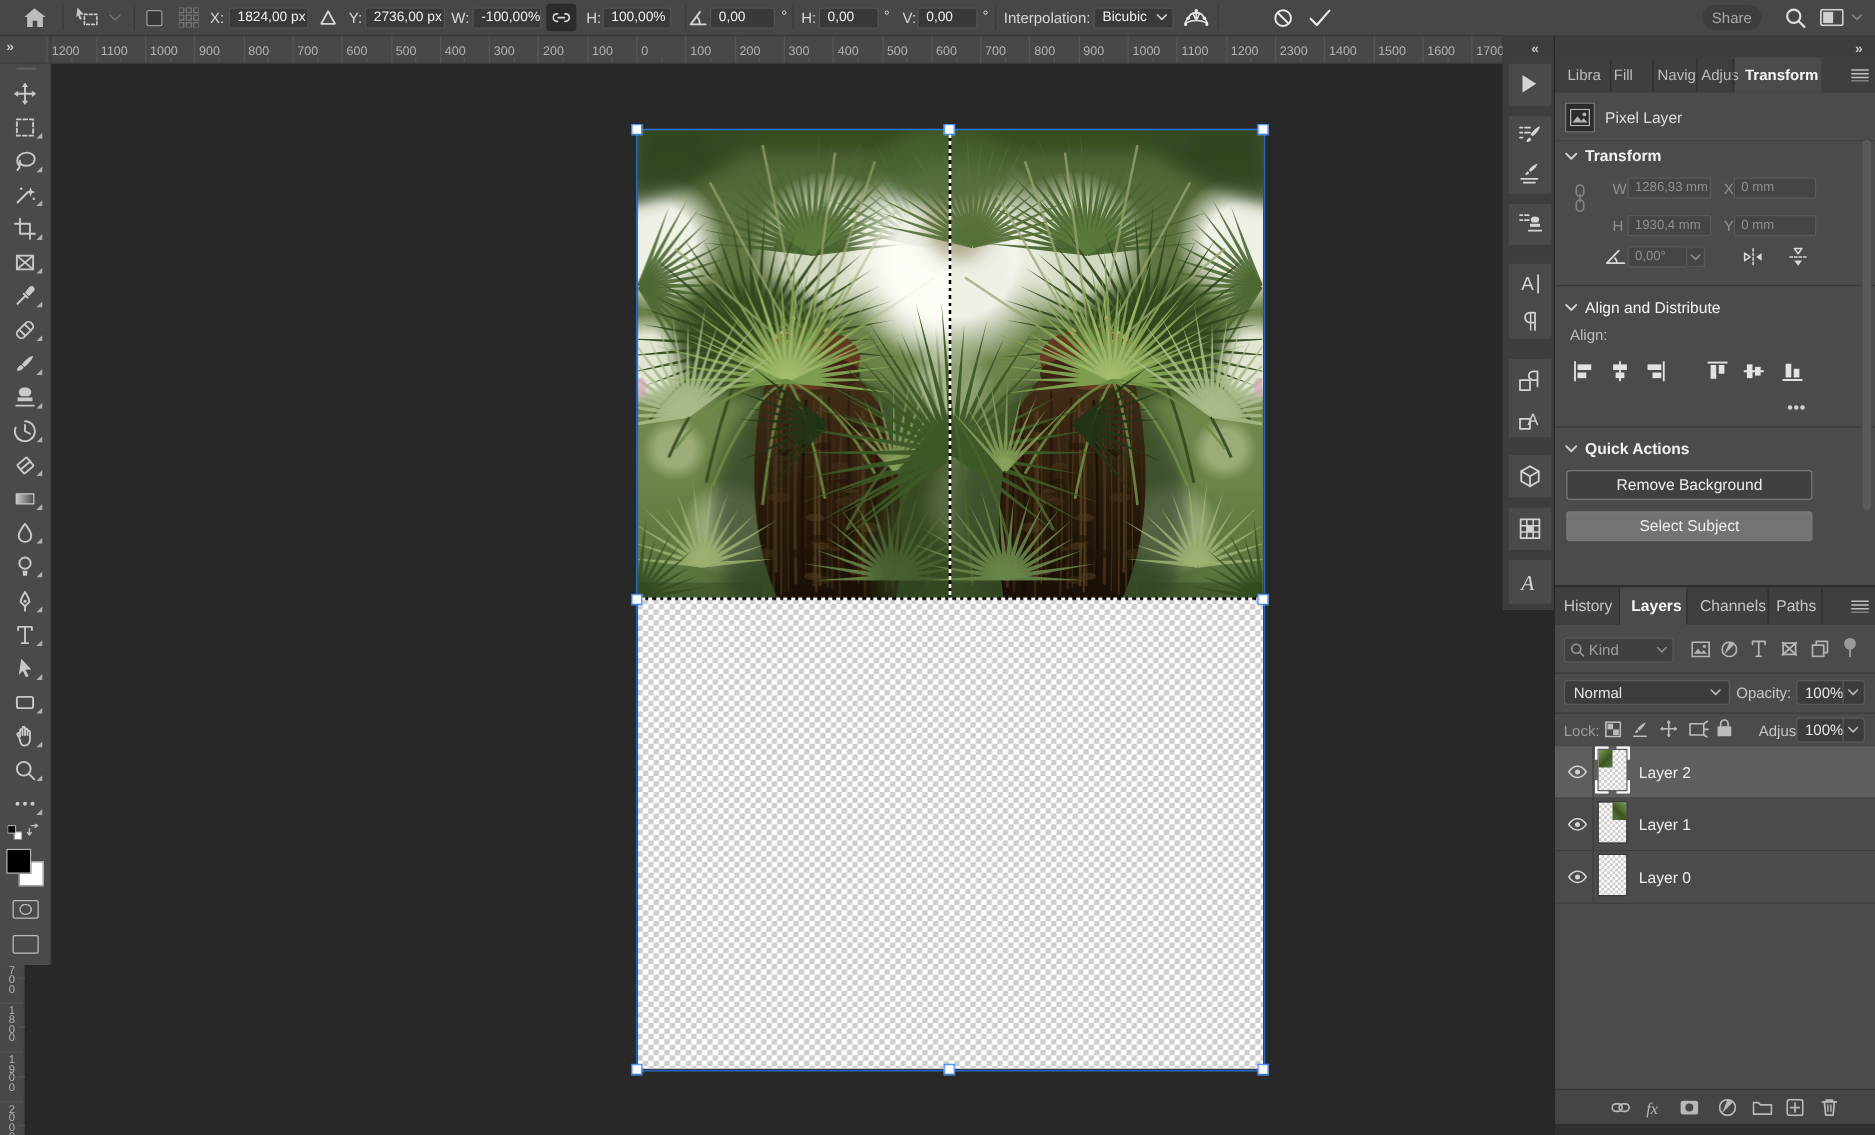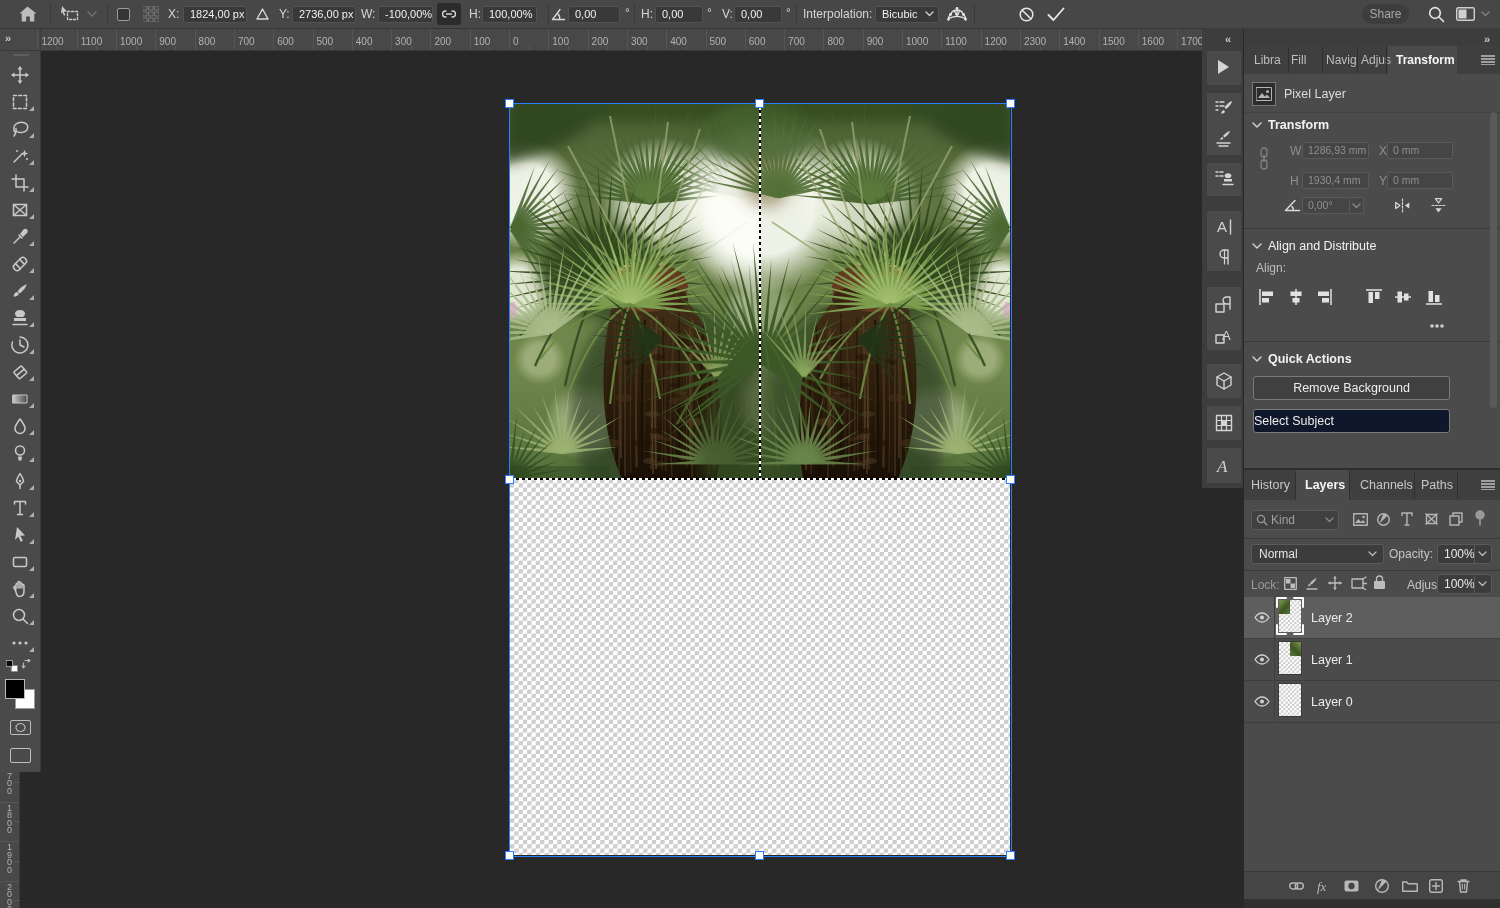--- a/index.html
+++ b/index.html
@@ -1038,21 +1038,21 @@
       <circle cx="2" cy="2" r="1.8" fill="#d0d0d0"></circle>
       <circle cx="7" cy="2" r="1.8" fill="#d0d0d0"></circle>
       <circle cx="12" cy="2" r="1.8" fill="#d0d0d0"></circle>
     </svg>
     <div style="position:absolute;left:1244px;top:341px;width:256px;height:1px;background:#3a3a3a"></div>
     <svg style="position:absolute;left:1252px;top:355px" width="10" height="8" viewBox="0 0 10 8" fill="none" stroke-linecap="round" stroke-linejoin="round">
       <path d="M1 2l4 4 4-4" stroke="#cfcfcf" stroke-width="1.5"></path>
     </svg>
     <div class="lb" style="left:1268px;top:352px;color:#f2f2f2;font-size:12.5px;font-weight:bold">Quick Actions</div>
     <div style="position:absolute;left:1253px;top:376px;width:197px;height:24px;background:#404040;border:1px solid #7a7a7a;border-radius:3px;color:#ececec;font-size:12.5px;text-align:center;line-height:22px">Remove Background</div>
-    <div style="position:absolute;left:1253px;top:409px;width:197px;height:24px;background:#0f172a;border:1px solid #7a7a7a;border-radius:3px;color:#ececec;font-size:12.5px;line-height:22px">Select Subject</div>
+    <div style="position:absolute;left:1253px;top:409px;width:197px;height:24px;background:#737373;border:1px solid #7a7a7a;border-radius:3px;color:#ececec;font-size:12.5px;text-align:center;line-height:22px">Select Subject</div>
     <div style="position:absolute;left:1490px;top:112px;width:7px;height:296px;background:#5a5a5a;border-radius:3.5px"></div>
     <div style="position:absolute;left:1244px;top:468px;width:256px;height:2px;background:#2e2e2e"></div>
     <div style="position:absolute;left:1244px;top:470px;width:256px;height:438px;background:#4b4b4b"></div>
     <div style="position:absolute;left:1244px;top:470px;width:256px;height:30px;background:#3f3f3f"></div>
     <div style="position:absolute;left:1296px;top:470px;width:53px;height:30px;background:#4b4b4b"></div>
     <div class="lb" style="left:1251px;top:478px;color:#c6c6c6;font-size:12.5px">History</div>
     <div class="lb" style="left:1305px;top:478px;color:#f5f5f5;font-size:12.5px;font-weight:bold">Layers</div>
     <div class="lb" style="left:1360px;top:478px;color:#c6c6c6;font-size:12.5px">Channels</div>
     <div class="lb" style="left:1421px;top:478px;color:#c6c6c6;font-size:12.5px">Paths</div>
     <div style="position:absolute;left:1295px;top:471px;width:1px;height:28px;background:#2f2f2f"></div>

